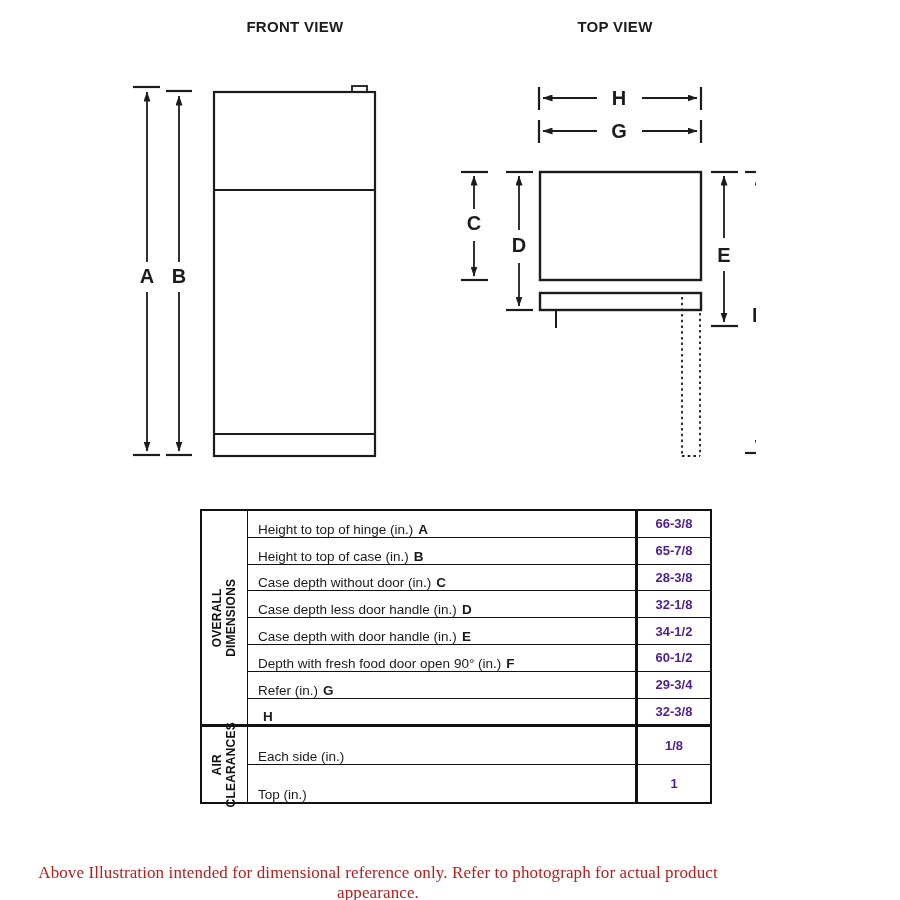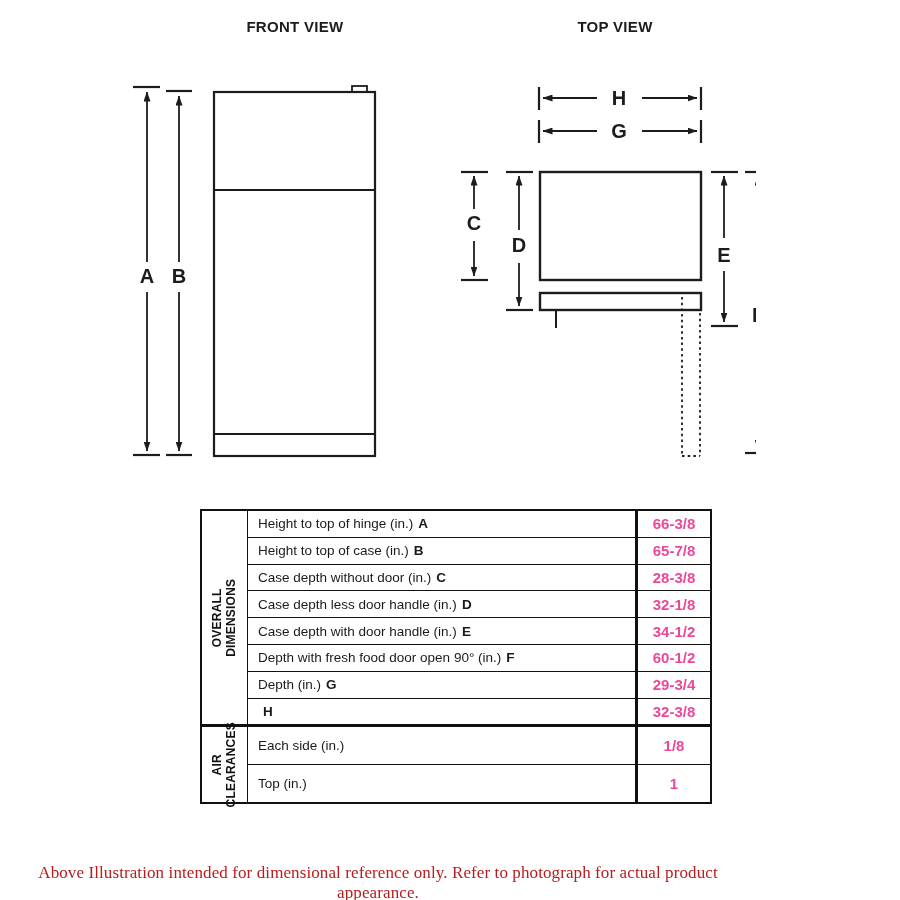--- a/index.html
+++ b/index.html
@@ -34,28 +34,28 @@
     transform:rotate(-90deg); display:inline-block; width:92px;
     text-align:center; font-size:12px; font-weight:bold; line-height:1.15;
     letter-spacing:.2px; color:#111;
   }
   .rows { flex:1; display:flex; flex-direction:column; }
   .trow { display:flex; align-items:stretch; }
   .trow + .trow { border-top:1.5px solid #111; }
   .trow.dim { height:25.8px; }
   .trow.air { height:37px; }
   .lbl {
-    flex:1; display:flex; align-items:center; padding-left:10px;
+    flex:1; display:flex; align-items:flex-end; padding-left:10px;
     font-size:13.5px; color:#1a1a1a; white-space:nowrap; overflow:hidden;
   }
   .lbl .ltr { margin-left:5px; font-weight:bold; }
   .val {
     width:72px; flex:none; border-left:3px solid #111; display:flex;
-    align-items:center; justify-content:center; font-size:15px;
-    font-weight:bold; color:#ec4899;
+    align-items:center; justify-content:center; font-size:13px;
+    font-weight:bold; color:#4c1d95;
   }
 
   .footnote {
     position:absolute; left:0; right:0; top:863px; text-align:center;
     font-size:17px; color:#b91c1c; letter-spacing:.1px;font-family:Liberation Serif, serif;
   }
 </style>
 </head>
 <body>
 
@@ -188,21 +188,21 @@
         </div>
         <div class="trow dim">
           <div class="lbl">
               <span>Depth with fresh food door open 90° (in.)</span>
               <b class="ltr">F</b>
             </div>
           <div class="val">60-1/2</div>
         </div>
         <div class="trow dim">
           <div class="lbl">
-              <span>Depth (in.)</span>
+              <span>Refer (in.)</span>
               <b class="ltr">G</b>
             </div>
           <div class="val">29-3/4</div>
         </div>
         <div class="trow dim">
           <div class="lbl">
               <b class="ltr">H</b>
             </div>
           <div class="val">32-3/8</div>
         </div>

